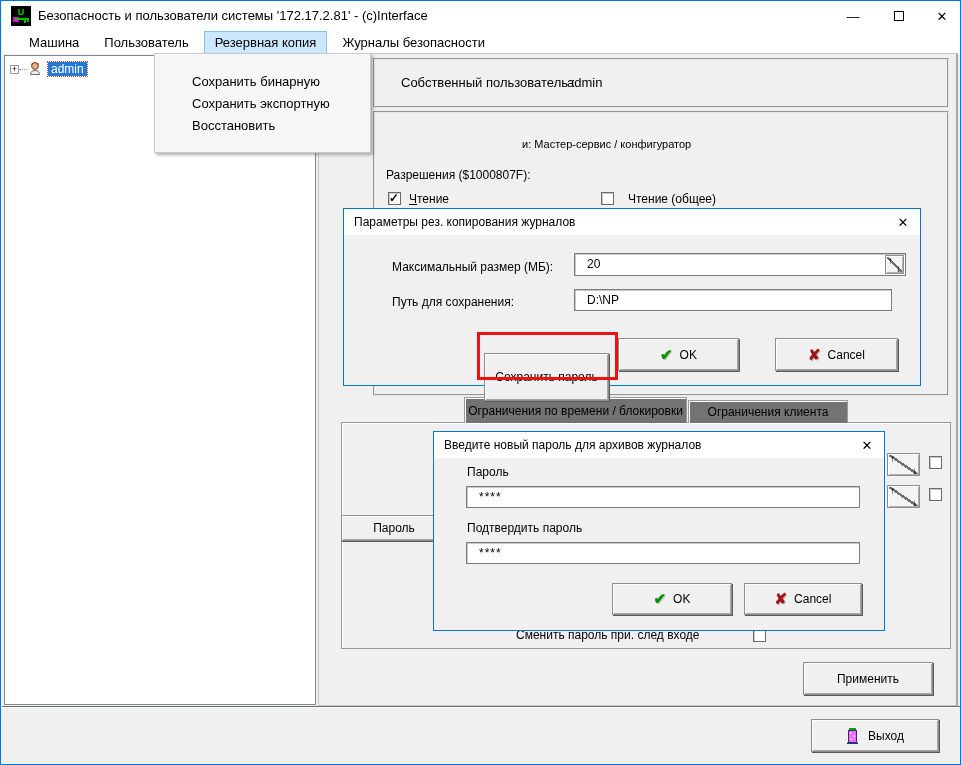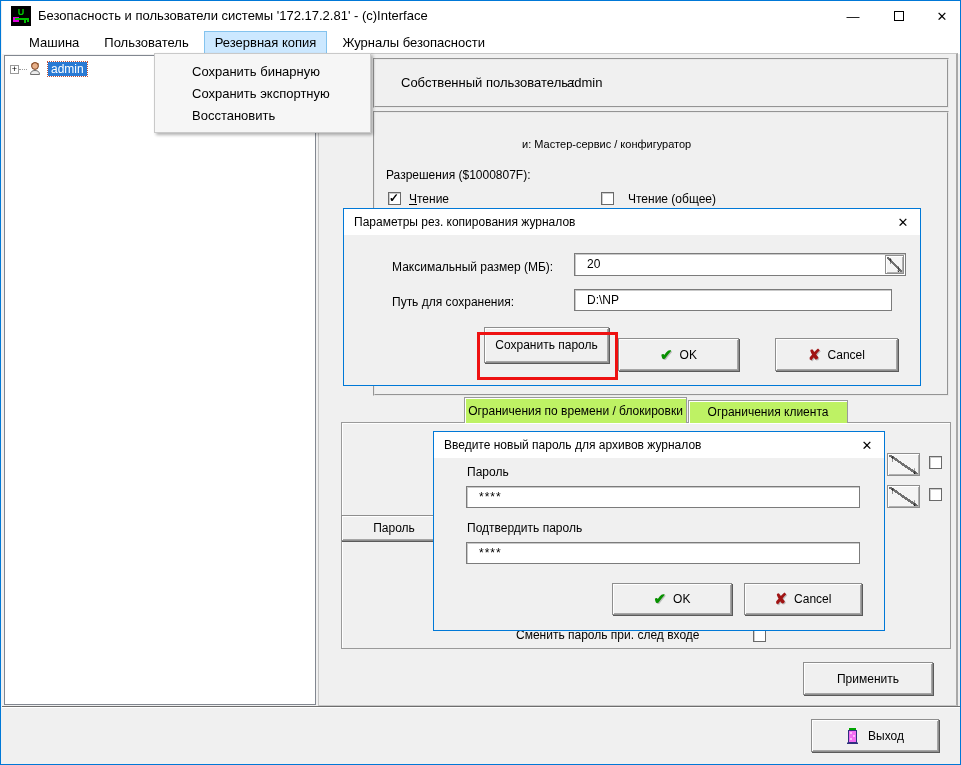--- a/index.html
+++ b/index.html
@@ -33,38 +33,38 @@
   .frame { position:absolute; border:2px groove #e8e8e8; background:#f0f0f0; }
   .frame1 { left:372px; top:57px; width:576px; height:50px; }
   .frame2 { left:372px; top:110px; width:576px; height:285px; }
   .lbl { position:absolute; white-space:nowrap; }
   
   .checkbox { position:absolute; width:13px; height:13px; background:#fff; border:1px solid #6a6a6a; box-shadow:inset 1px 1px 0 rgba(0,0,0,.2); }
   .checkbox .mark { position:absolute; left:0px; top:-2px; font-size:12px; font-weight:bold; color:#000; }
   .hot::first-letter { text-decoration:underline; }
   
   .tab-page { position:absolute; left:340px; top:421px; width:610px; height:227px; background:#f0f0f0; border:1px solid #9a9a9a; box-shadow:inset 1px 1px 0 #fff; }
-  .tab { position:absolute; background:#bef264; border:1px solid #9a9a9a; border-bottom:none; box-shadow:inset 1px 1px 0 #fff; display:flex; align-items:center; justify-content:center; white-space:nowrap; font-size:12px; }
+  .tab { position:absolute; background:#737373; border:1px solid #9a9a9a; border-bottom:none; box-shadow:inset 1px 1px 0 #fff; display:flex; align-items:center; justify-content:center; white-space:nowrap; font-size:12px; }
   .tab-active { left:463px; top:396px; width:223px; height:26px; z-index:3; }
   .tab-inactive { left:687px; top:399px; width:160px; height:23px; }
   
   .btn3d { position:absolute; background:#f0f0f0; border:1px solid #8e8e8e;
     box-shadow:inset 1px 1px 0 #ffffff, inset -1px -1px 0 #a6a6a6, 1px 1px 0 #5a5a5a;
     display:flex; align-items:center; justify-content:center; gap:7px; font-size:12px; white-space:nowrap; }
   .ok-glyph { color:#089000; font-size:15px; font-weight:bold; text-shadow:1px 1px 0 #bdbdbd; }
   .cancel-glyph { color:#a01414; font-size:15px; font-weight:bold; text-shadow:1px 1px 0 #bdbdbd; }
   
   .input { position:absolute; background:#fff; border:1px solid #7b7b7b; box-shadow:inset 1px 1px 0 #c9c9c9; font-size:12px; padding:3px 12px; overflow:hidden; white-space:nowrap; }
   .spin { position:absolute; background:#f4f4f4; border:1px solid #8e8e8e;
     box-shadow:inset 1px 1px 0 #fff, inset -1px -1px 0 #b0b0b0;
     background-image:linear-gradient(to top right,#f4f4f4 46%,#707070 46%,#707070 53%,#f4f4f4 53%); }
   .spin .up { position:absolute; top:-1px; left:2px; font-size:10px; line-height:11px; }
   .spin .down { position:absolute; bottom:-1px; right:2px; font-size:10px; line-height:11px; }
   
-  .menu { position:absolute; background:#f6f6f6; border:1px solid #c9c9c9; box-shadow:2px 2px 3px rgba(0,0,0,.3); z-index:60; padding:6px 0; }
+  .menu { position:absolute; background:#f6f6f6; border:1px solid #c9c9c9; box-shadow:2px 2px 3px rgba(0,0,0,.3); z-index:60; padding:16px 0; }
   .menu-item { height:22px; display:flex; align-items:center; font-size:13px; padding-left:37px; position:relative; white-space:nowrap; }
   .menu-item.active { background:#8cc5f0; }
   .submenu .menu-item { padding-left:30px; }
   .submenu-arrow { position:absolute; right:10px; font-size:11px; }
   .dropdown { left:153px; top:52px; width:217px; }
   .submenu { left:368px; top:118px; width:151px; z-index:61; }
   
   .dialog { position:absolute; background:#f0f0f0; border:1px solid #0078d7; z-index:40; }
   .dlg-title { position:absolute; left:0; top:0; right:0; height:26px; background:#fff; display:flex; align-items:center; padding-left:10px; font-size:12px; white-space:nowrap; }
   .dlg-close { position:absolute; right:4px; top:0; width:26px; height:26px; display:flex; align-items:center; justify-content:center; font-size:13px; background:#fff; }
@@ -204,21 +204,21 @@
       <div class="spin" style="right:1px; top:1px; width:19px; height:19px;">
         <span class="up">↑</span>
         <span class="down">↓</span>
       </div>
     </div>
     <span class="lbl" style="left:48px; top:86px;">Путь для сохранения:</span>
     <div class="input" style="left:230px; top:80px; width:318px; height:22px;">
       <span>D:\NP</span>
     </div>
     <div class="red-rect"></div>
-    <div class="btn3d" style="left:140px; top:118px; width:125px; height:36px;">
+    <div class="btn3d" style="left:140px; top:144px; width:125px; height:48px;">
       <span>Сохранить пароль</span>
     </div>
     <div class="btn3d" style="left:274px; top:129px; width:121px; height:33px;">
       <span class="ok-glyph">✔</span>
       <span>OK</span>
     </div>
     <div class="btn3d" style="left:431px; top:129px; width:123px; height:33px;">
       <span class="cancel-glyph">✘</span>
       <span>Cancel</span>
     </div>

